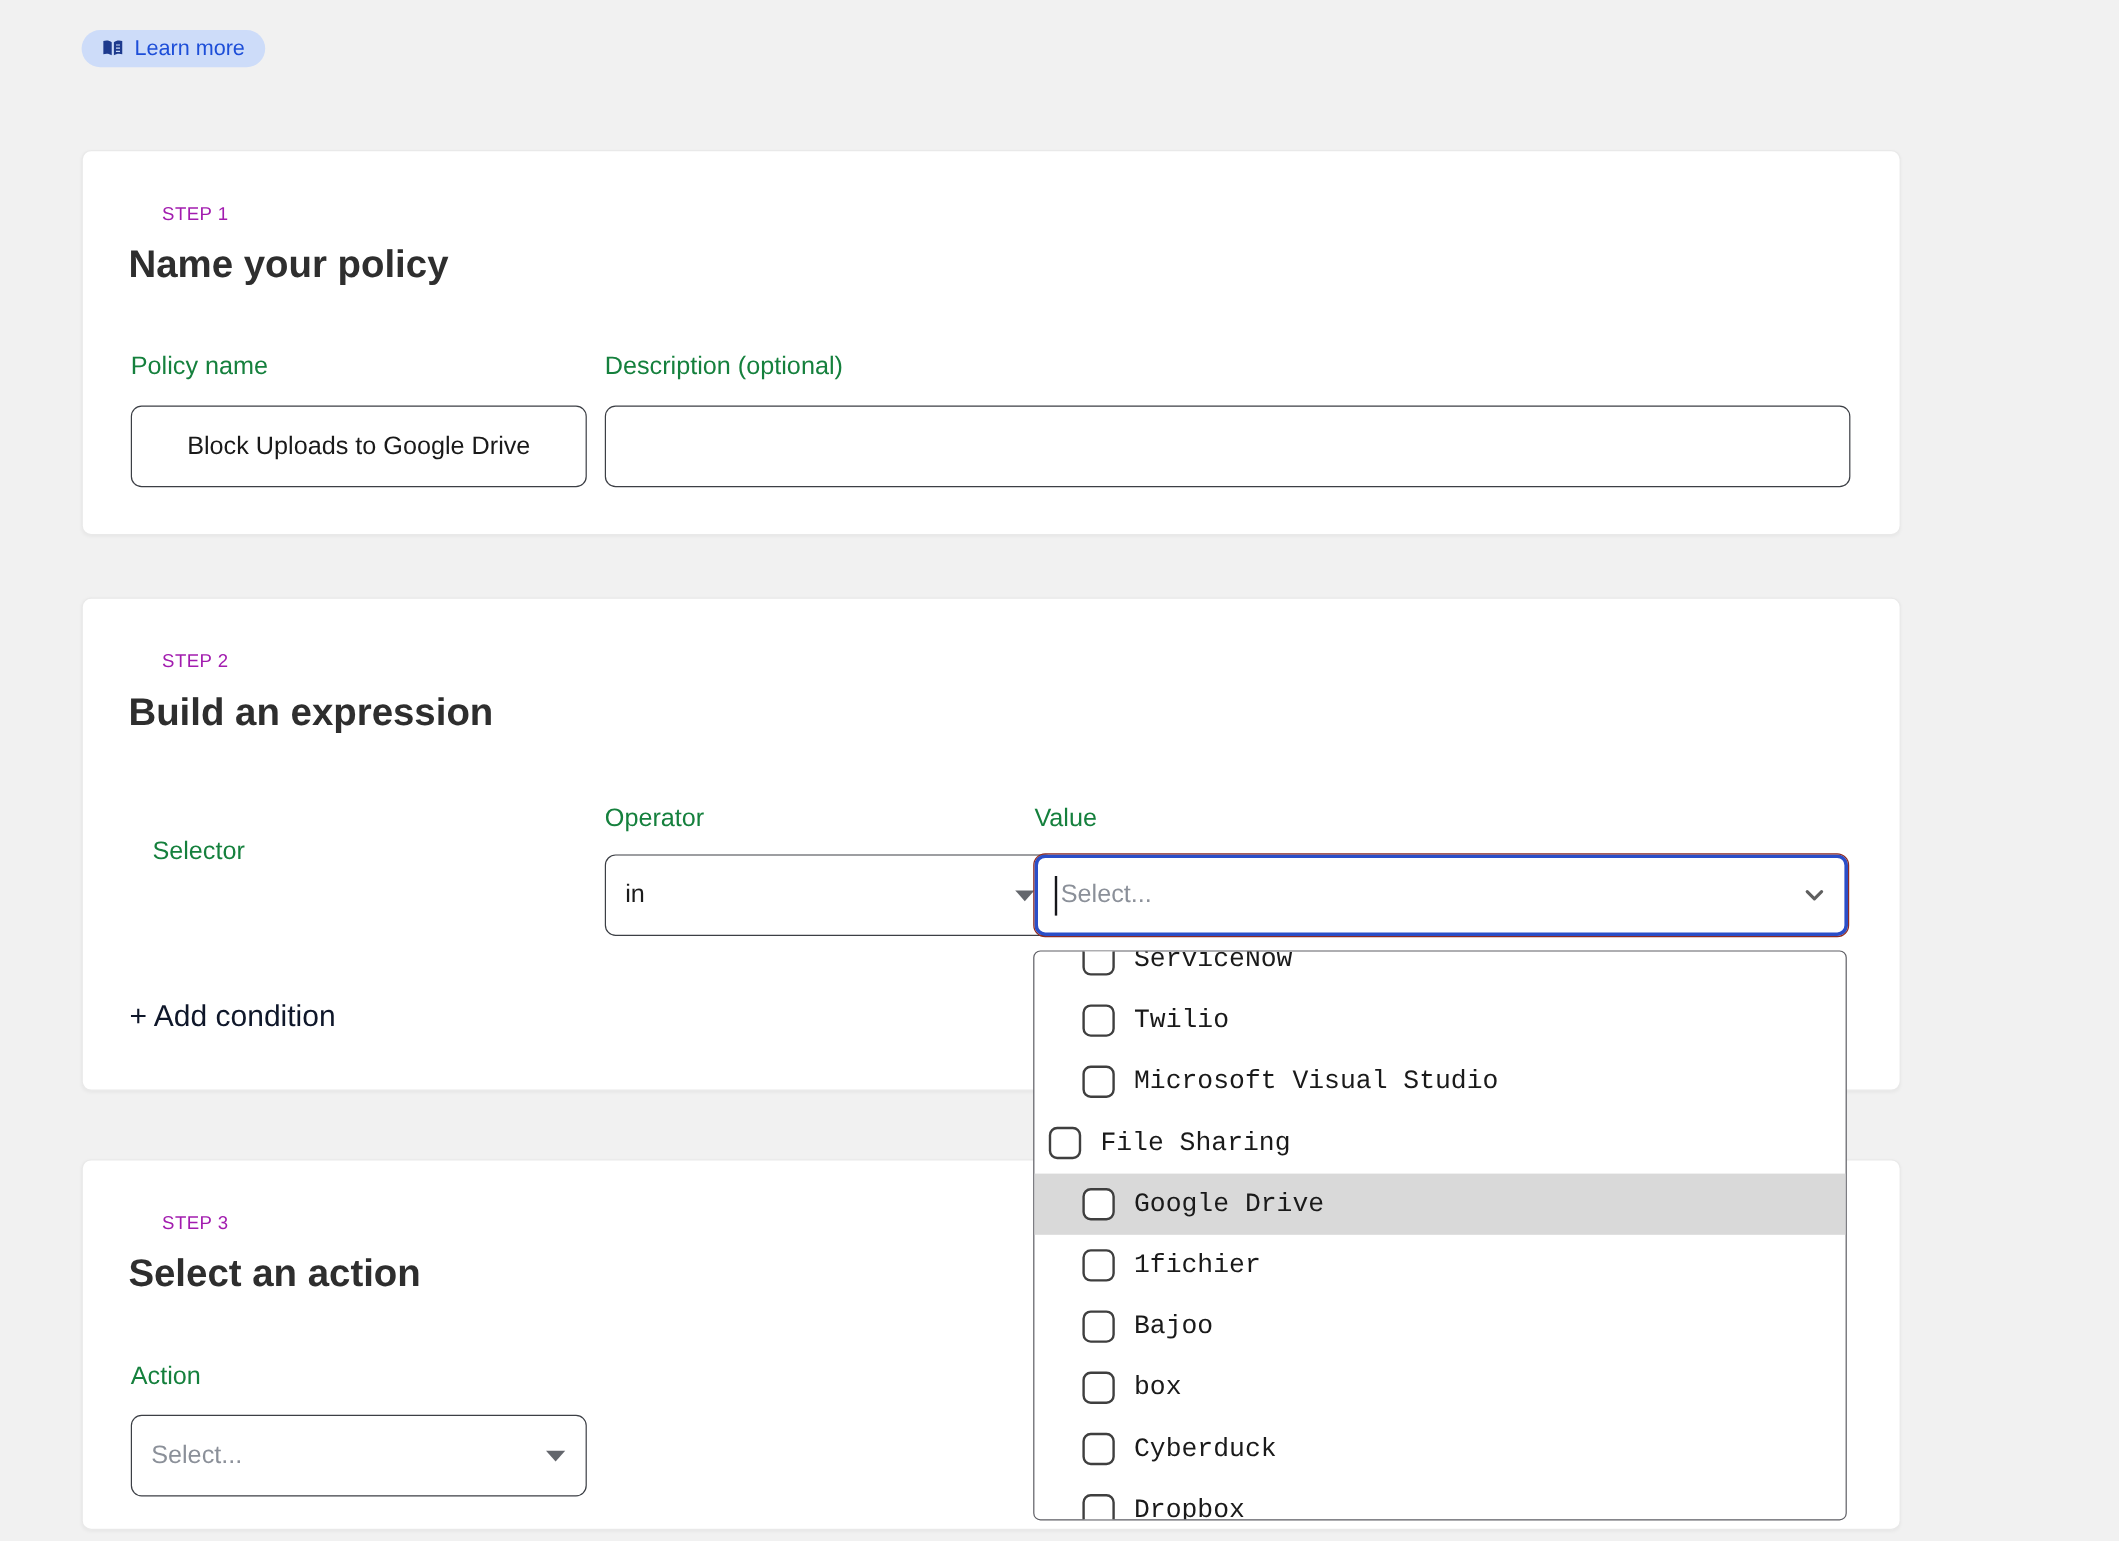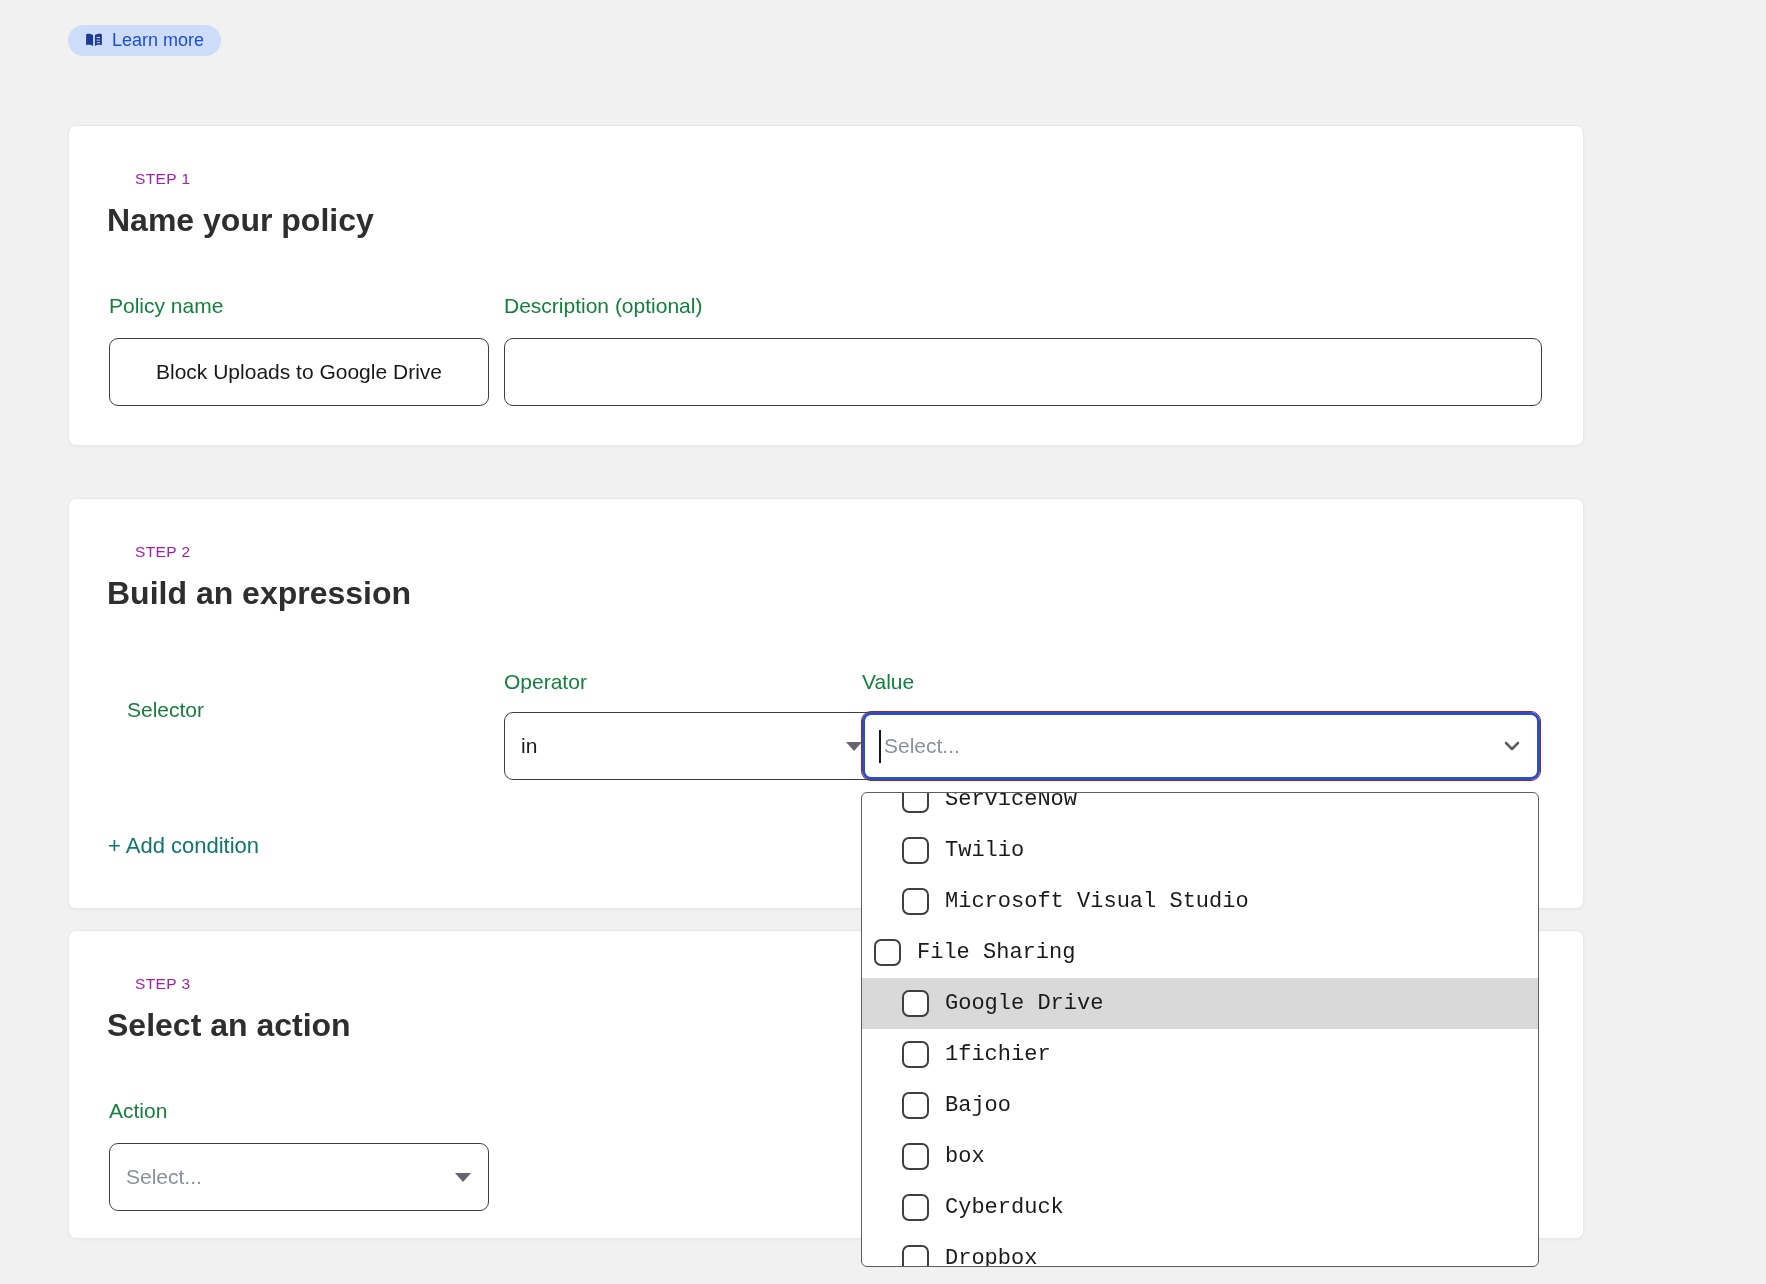--- a/index.html
+++ b/index.html
@@ -23,21 +23,21 @@
   .learn-pill svg { display:block; }
 
   
   .card {
     position:absolute; left:68px; width:1516px;
     background:#ffffff; border:1px solid #e9e9e9; border-radius:8px;
     box-shadow:0 1px 3px rgba(0,0,0,0.04);
   }
   .card1 { top:125px; height:321px; }
   .card2 { top:498px; height:411px; }
-  .card3 { top:930px; height:309px;text-align:right; }
+  .card3 { top:966px; height:309px;text-align:right; }
 
   .step {
     position:absolute; left:40px; top:44px;
     font-size:15.5px; font-weight:400; letter-spacing:0.4px; color:#a21caf;margin-left:26px;
   }
   .title {
     position:absolute; left:38px; top:76px;
     font-size:32px; font-weight:700; color:#2e2e2e;
   }
   .fieldlabel {
@@ -72,21 +72,21 @@
     outline:1px solid #8d2b24;
     display:flex; align-items:center; padding:0 46px 0 14px;
     font-size:21px; cursor:text;
   }
   .combo .caret { width:2px; height:33px; background:#15161a; margin-right:3px; }
   .combo .ph { color:#8b9099; }
   .combo .chev { position:absolute; right:14px; top:50%; margin-top:-11px; }
 
   .addlink {
     position:absolute; left:39px; top:334px;
-    font-size:22px; color:#0f766e; cursor:pointer;
+    font-size:25px; color:#0f172a; cursor:pointer;
   }
 
   
   .panel {
     position:absolute; left:861px; top:792px; width:678px; height:475px;
     background:#fff; border:1px solid #5e5e64; border-radius:6px;
     overflow:hidden; z-index:10;font-family:Liberation Mono, monospace;
   }
   .panel .list { margin-top:-19px; }
   .opt-row {

